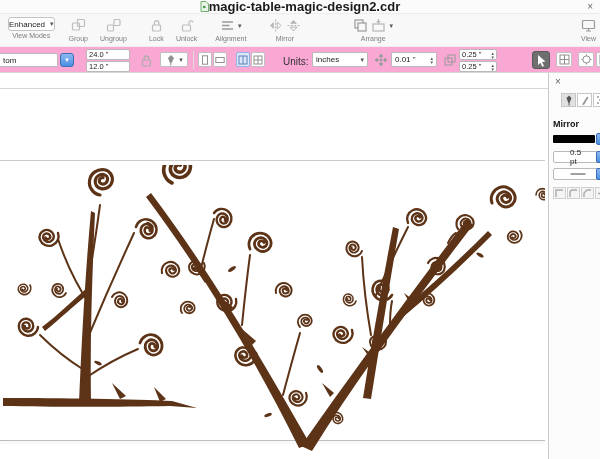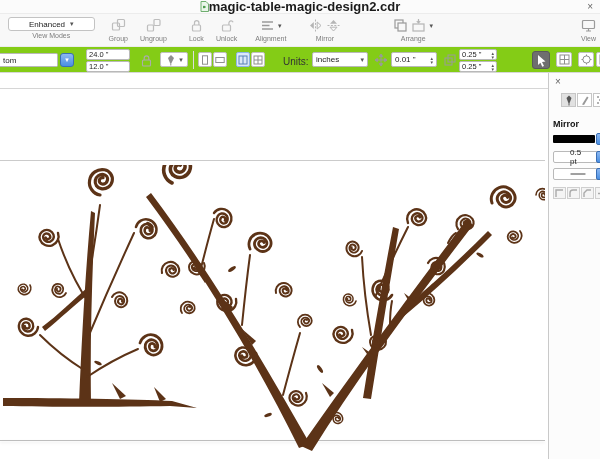--- a/index.html
+++ b/index.html
@@ -12,26 +12,26 @@
   .titlebar .title { font-size:13px; font-weight:600; color:#1a1a1a; }
   .titlebar .close-x { position:absolute; right:7px; top:0; font-size:10px; color:#666; line-height:13px; cursor:default; }
 
   
   .toolbar1 { height:33px; background:#f8f8f8; border-bottom:1px solid #ededed;
     display:flex; align-items:flex-start; padding-top:3px; }
   .tgroup { display:flex; flex-direction:column; align-items:center; }
   .tgroup .icons { display:flex; gap:3px; height:17px; align-items:center; }
   .tlabel { font-size:7px; color:#7d7d7d; margin-top:1px; white-space:nowrap; }
   .dropbtn { border:1px solid #c3c3c3; border-radius:3px; background:#fff; font-size:8px;
-    height:14px; padding:0 20px; display:flex; align-items:center; gap:5px; color:#222; }
+    height:14px; padding:0 0; display:flex; align-items:center; gap:5px; color:#222; }
   .chev { font-size:7px; color:#555; }
   .icon svg { display:block; }
 
   
-  .propbar { height:26px; background:#84cc16; border-bottom:1px solid #d7d7d7; position:relative; }
+  .propbar { height:26px; background:#f9a8d4; border-bottom:1px solid #d7d7d7; position:relative; }
   .field { position:absolute; background:#fff; border:1px solid #b9b9b9; border-radius:2px;
     font-size:8px; color:#222; display:flex; align-items:center; padding:0 3px; height:14px; }
   .minifield { height:11px; font-size:7.5px; padding:0 2px; }
   .bluebtn { position:absolute; width:14px; height:14px; border:1px solid #3a6fb5; border-radius:3px;
     background:linear-gradient(#8cb8f2, var(--accent, #4a8fe2)); color:#fff; font-size:7px;
     display:flex; align-items:center; justify-content:center; }
   .iconbtn { position:absolute; border:1px solid #c0c0c0; background:#fff; border-radius:2px;
     display:flex; align-items:center; justify-content:center; gap:2px; }
   .iconbtn.activeblue { background:#dce8fa; border-color:#8fb4e8; }
   .pickbtn { position:absolute; left:532px; top:4px; width:18px; height:18px; border-radius:3px;

